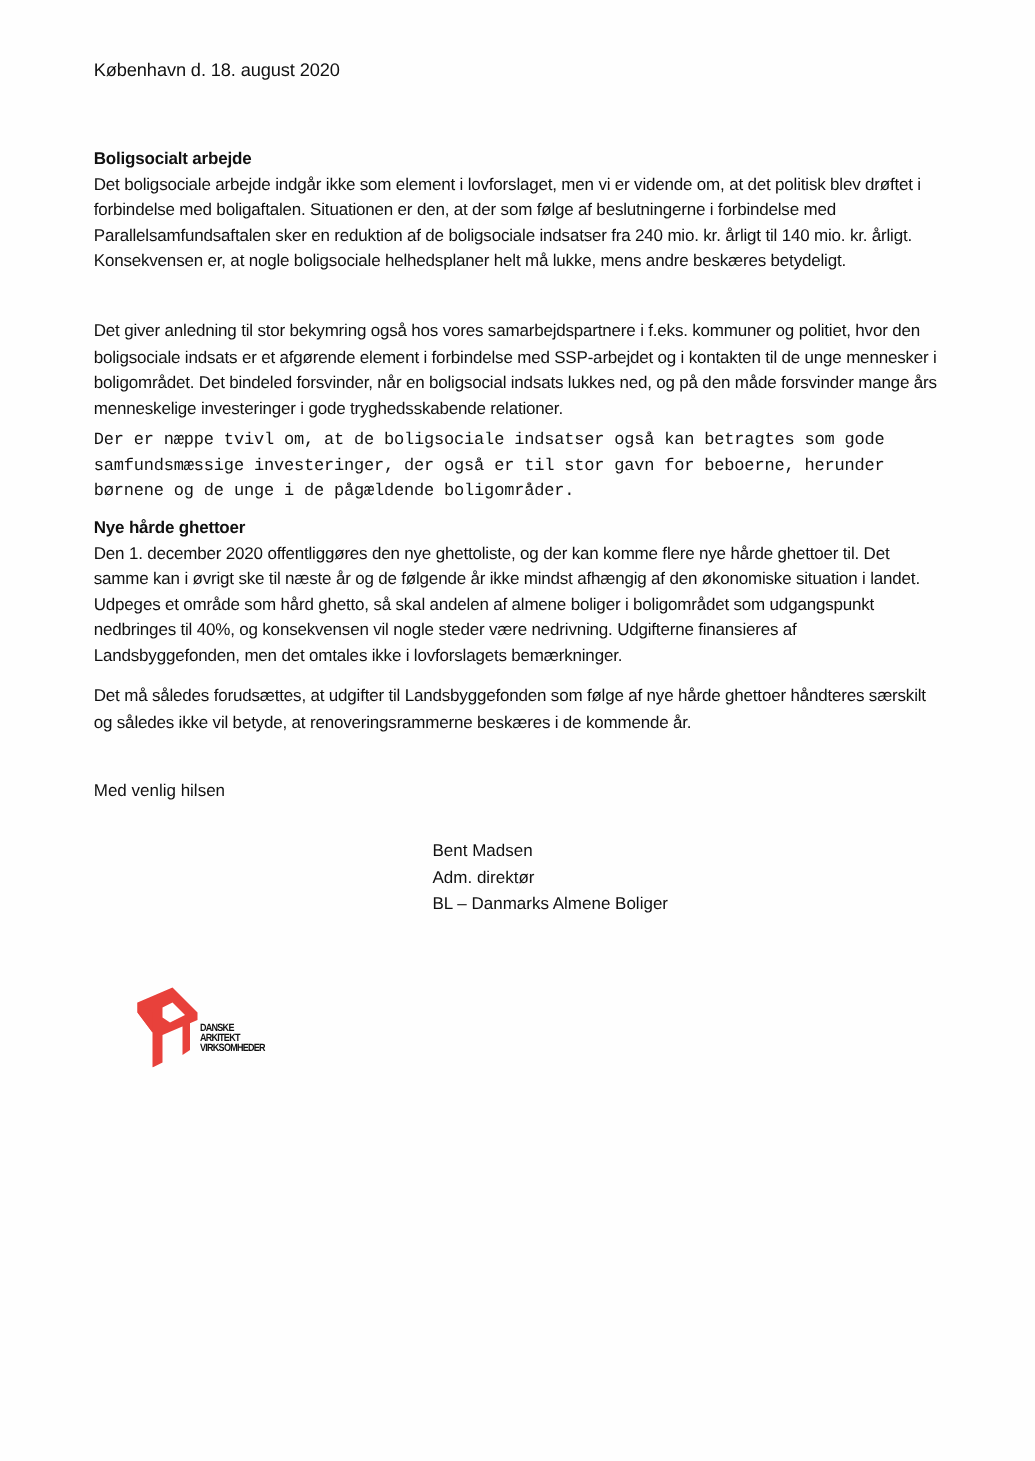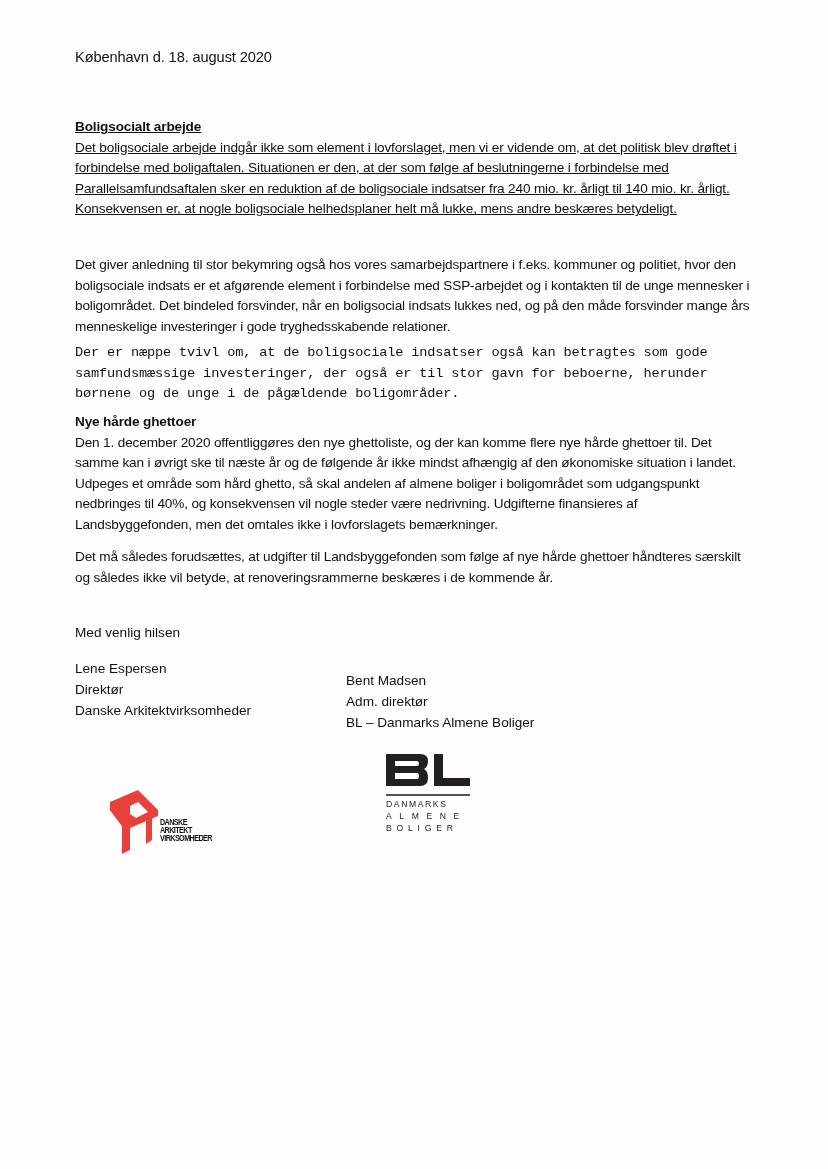--- a/index.html
+++ b/index.html
@@ -38,21 +38,21 @@
     letter-spacing: -0.15px;
   }
   .heading {
     font-weight: bold;
     display: block;
   }
   .para {
     display: block;
     margin: 0;
   }
-  .sec1 { top: 117px; text-decoration: underline; }
+  .sec1 { top: 117px; }
   .p2 { top: 255px; }
   .p3 { top: 343px; font-family: Liberation Mono, monospace; }
   .sec2 { top: 412px; }
   .p5 { top: 547px; }
 
   .closing {
     position: absolute;
     left: 75px;
     top: 625px;
     font-size: 13.6px;
@@ -136,25 +136,20 @@
   <div class="body-text p3">Der er næppe tvivl om, at de boligsociale indsatser også kan betragtes som gode samfundsmæssige investeringer, der også er til stor gavn for beboerne, herunder børnene og de unge i de pågældende boligområder.</div>
 
   <div class="body-text sec2">
     <span class="heading">Nye hårde ghettoer</span>
     <span class="para">Den 1. december 2020 offentliggøres den nye ghettoliste, og der kan komme flere nye hårde ghettoer til. Det samme kan i øvrigt ske til næste år og de følgende år ikke mindst afhængig af den økonomiske situation i landet. Udpeges et område som hård ghetto, så skal andelen af almene boliger i boligområdet som udgangspunkt nedbringes til 40%, og konsekvensen vil nogle steder være nedrivning. Udgifterne finansieres af Landsbyggefonden, men det omtales ikke i lovforslagets bemærkninger.</span>
   </div>
   <div class="body-text p5">Det må således forudsættes, at udgifter til Landsbyggefonden som følge af nye hårde ghettoer håndteres særskilt og således ikke vil betyde, at renoveringsrammerne beskæres i de kommende år.</div>
 
   <div class="closing">Med venlig hilsen</div>
 
-  <div class="sig-block sig-left">
-    <div>Lene Espersen</div>
-    <div>Direktør</div>
-    <div>Danske Arkitektvirksomheder</div>
-  </div>
 
   <div class="sig-block sig-right">
     <div>Bent Madsen</div>
     <div>Adm. direktør</div>
     <div>BL – Danmarks Almene Boliger</div>
   </div>
 
   <div class="logo-dav">
     <svg width="52" height="66" viewBox="0 0 52 66">
 
@@ -162,32 +157,14 @@
       <polygon points="22,18 30,14 40,24 28,30 22,26" fill="#ffffff"></polygon>
       <polygon points="2,14 14,22 14,38 2,22" fill="#e8413b"></polygon>
     </svg>
     <div class="dav-text">
       <div>DANSKE</div>
       <div>ARKITEKT</div>
       <div>VIRKSOMHEDER</div>
     </div>
   </div>
 
-  <div class="logo-bl">
-    <svg class="bl-letters" width="86" height="42" viewBox="0 0 86 42">
-
-      <path d="M0,4 H34 Q42,4 42,11 Q42,17 38,19 Q42,21 42,28 Q42,36 34,36 H0 Z M9,11 V16 H31 Q33,16 33,13.5 Q33,11 31,11 Z M9,23 V29 H31 Q33,29 33,26 Q33,23 31,23 Z" fill="#231f20" fill-rule="evenodd"></path>
-
-      <path d="M48,4 H57 V28 H84 V36 H48 Z" fill="#231f20"></path>
-    </svg>
-    <div class="bl-rule"></div>
-    <div class="bl-line bl-l1">
-        <span style="letter-spacing:1.6px;">DANMARKS</span>
-      </div>
-    <div class="bl-line bl-l2">
-        <span style="letter-spacing:7.6px;">ALMENE</span>
-      </div>
-    <div class="bl-line bl-l3">
-        <span style="letter-spacing:4.8px;">BOLIGER</span>
-      </div>
-  </div>
 
 </div>
 
 </body></html>

